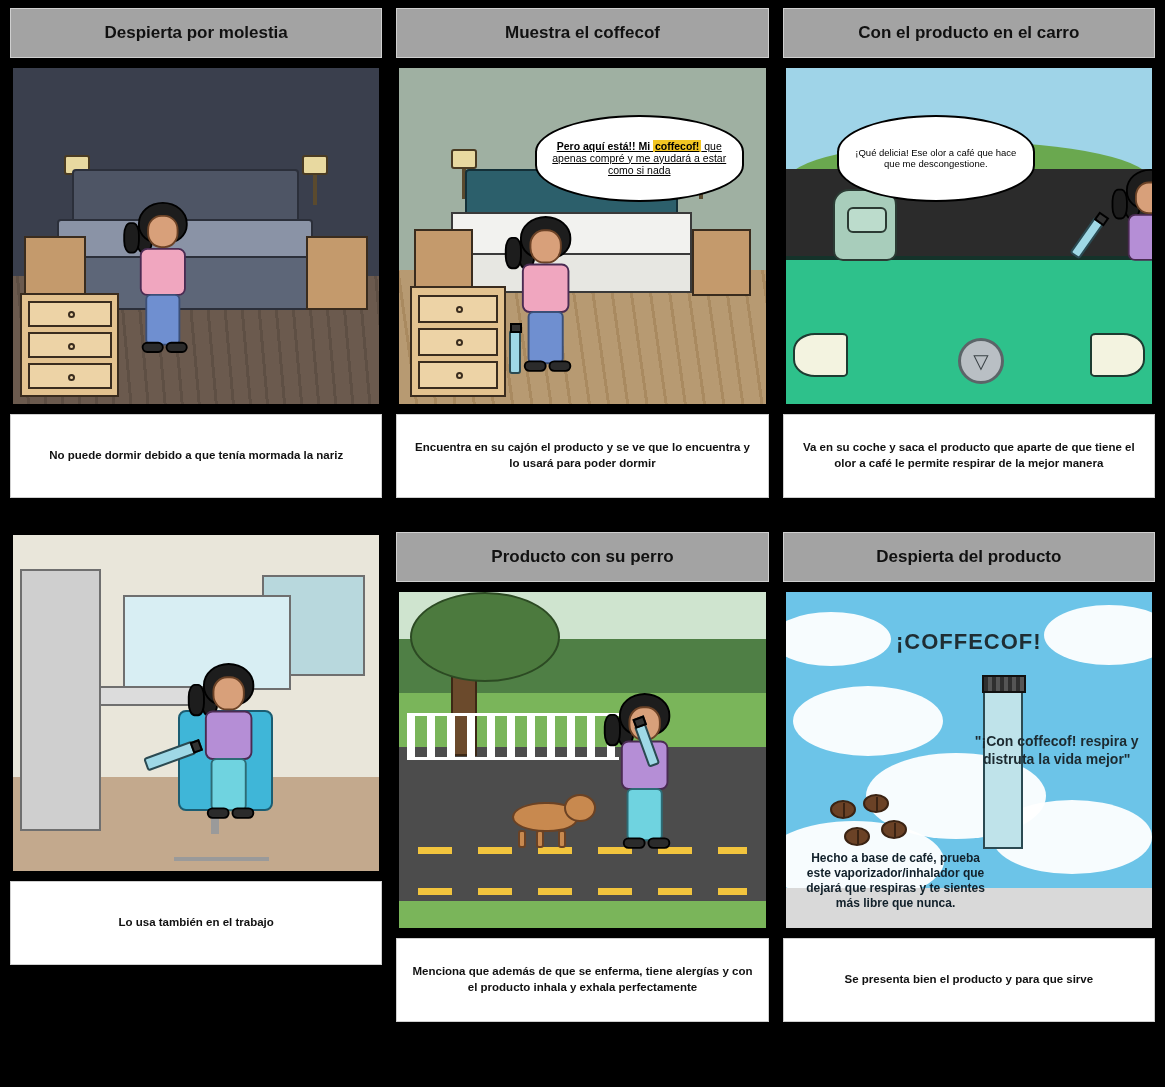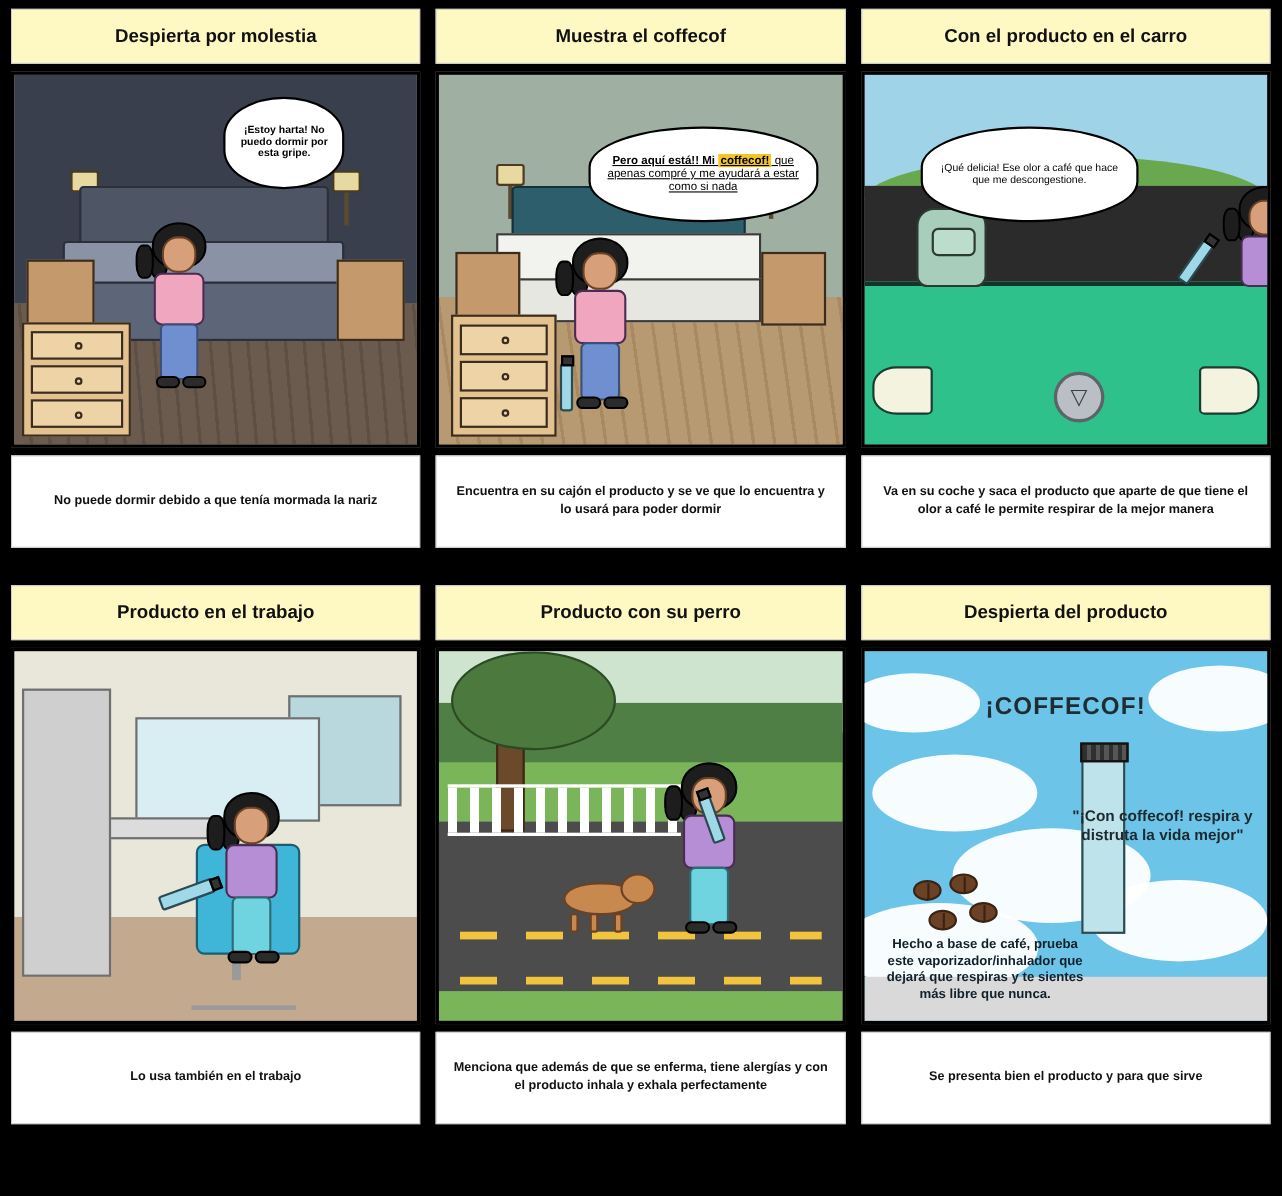--- a/index.html
+++ b/index.html
@@ -12,21 +12,21 @@
   .board {
     width: 1165px; height: 1087px;
     background: #000;
     position: relative;
     padding: 8px 10px;
   }
   .row { display: flex; gap: 14px; margin-bottom: 8px; }
   .cell { width: 374px; display: flex; flex-direction: column; }
 
   .title-box {
-    background: #fef9c3;
+    background: #a3a3a3;
     border: 1px solid #cfcfcf;
     height: 50px;
     display: flex; align-items: center; justify-content: center;
     text-align: center;
     font-weight: bold;
     font-size: 17px;
     color: #111;
     margin-bottom: 7px;
   }
   .panel {
@@ -214,21 +214,20 @@
         <div class="char" style="left:34%;top:40%;transform:scale(.92)">
           <div class="hair2"></div>
             <div class="hair3"></div>
           <div class="hair"></div>
             <div class="face"></div>
           <div class="torso" style="background:#f0a6bf"></div>
           <div class="legs"></div>
           <div class="shoe" style="left:4px"></div>
           <div class="shoe" style="left:30px"></div>
         </div>
-        <div class="bubble" style="left:52%;top:6%;width:30%;height:25%;font-size:9.5px;font-weight:bold;">¡Estoy harta! No puedo dormir por esta gripe.</div>
       </div>
       <div class="caption-box">No puede dormir debido a que tenía mormada la nariz</div>
     </div>
 
     <div class="cell">
       <div class="title-box">Muestra el coffecof</div>
       <div class="panel">
         <div class="p2-wall"></div>
         <div class="p2-floor"></div>
         <div class="lamp" style="left:14%;top:24%">
@@ -304,21 +303,20 @@
         <div class="bubble" style="left:14%;top:14%;width:54%;height:26%;font-size:9.5px;">¡Qué delicia! Ese olor a café que hace que me descongestione.</div>
       </div>
       <div class="caption-box">Va en su coche y saca el producto que aparte de que tiene el olor a café le permite respirar de la mejor manera</div>
     </div>
 
   </div>
 
   <div class="row" style="margin-top:34px">
 
     <div class="cell">
-      <div class="title-box">Producto en el trabajo</div>
       <div class="panel">
         <div class="p4-wall"></div>
         <div class="p4-floor"></div>
         <div class="p4-window"></div>
         <div class="p4-monitor"></div>
         <div class="p4-desk"></div>
         <div class="p4-desk2"></div>
         <div class="p4-partition"></div>
         <div class="p4-chair"></div>
         <div class="p4-chairpost"></div>

